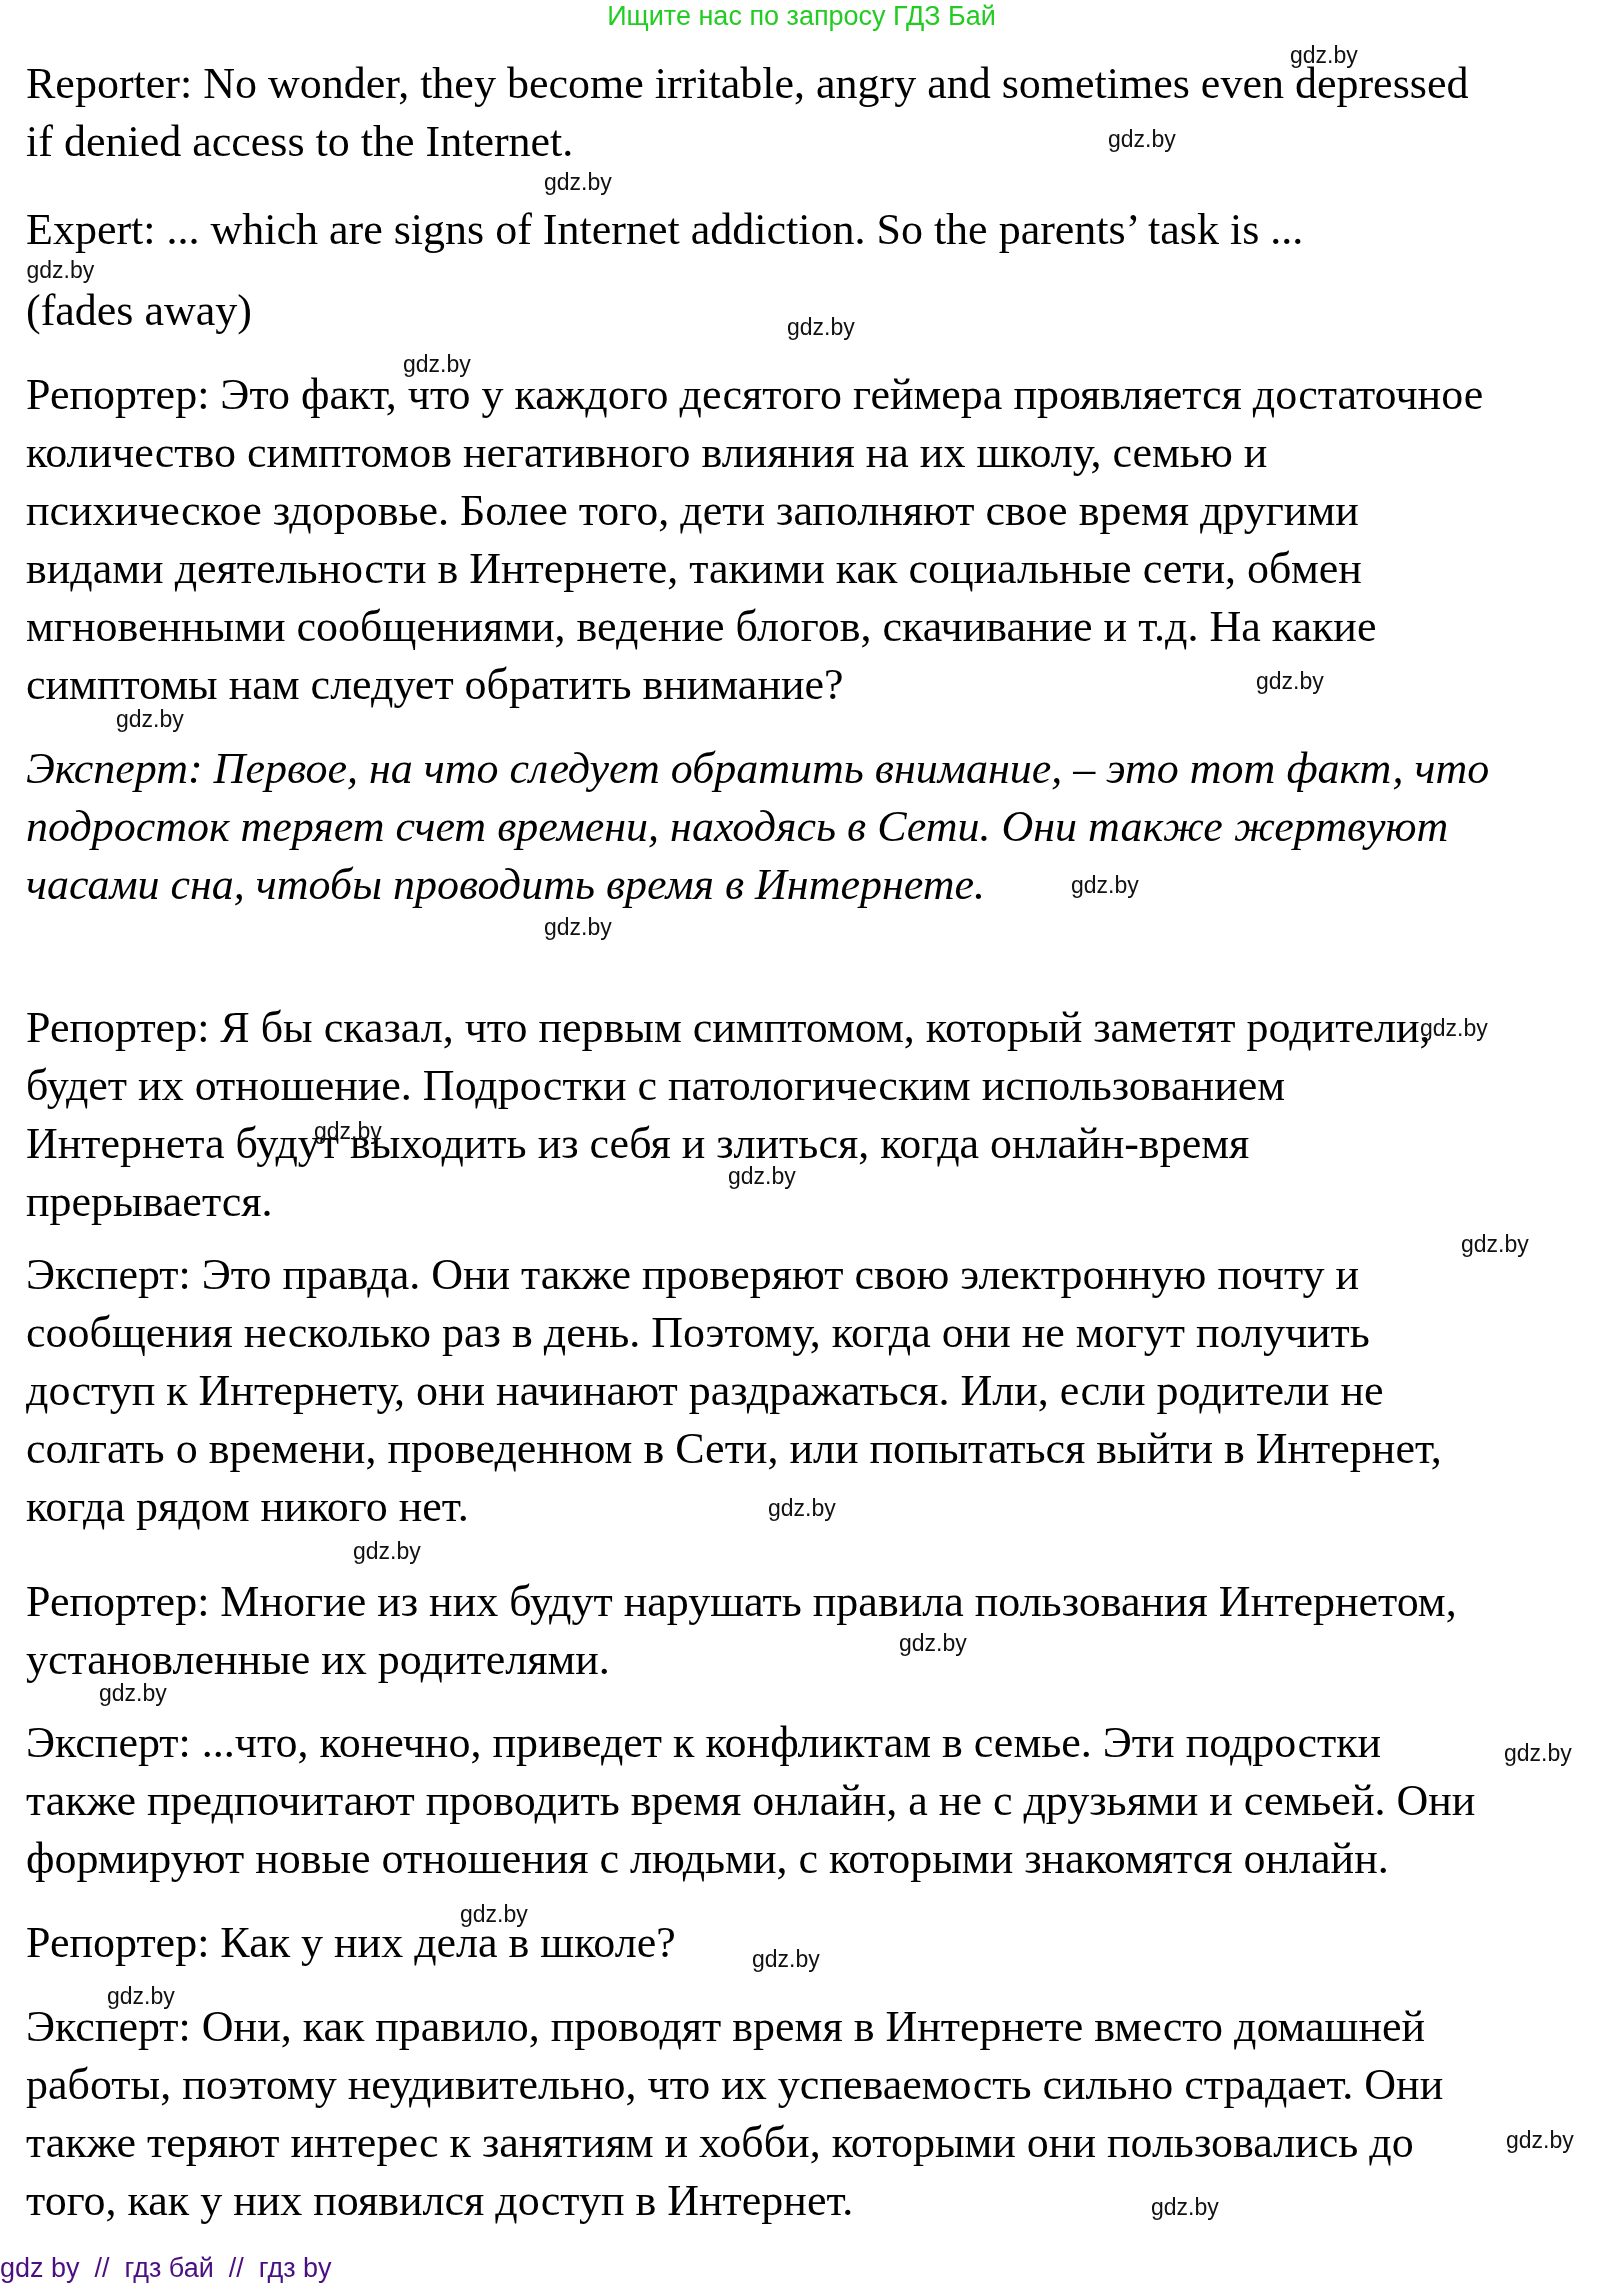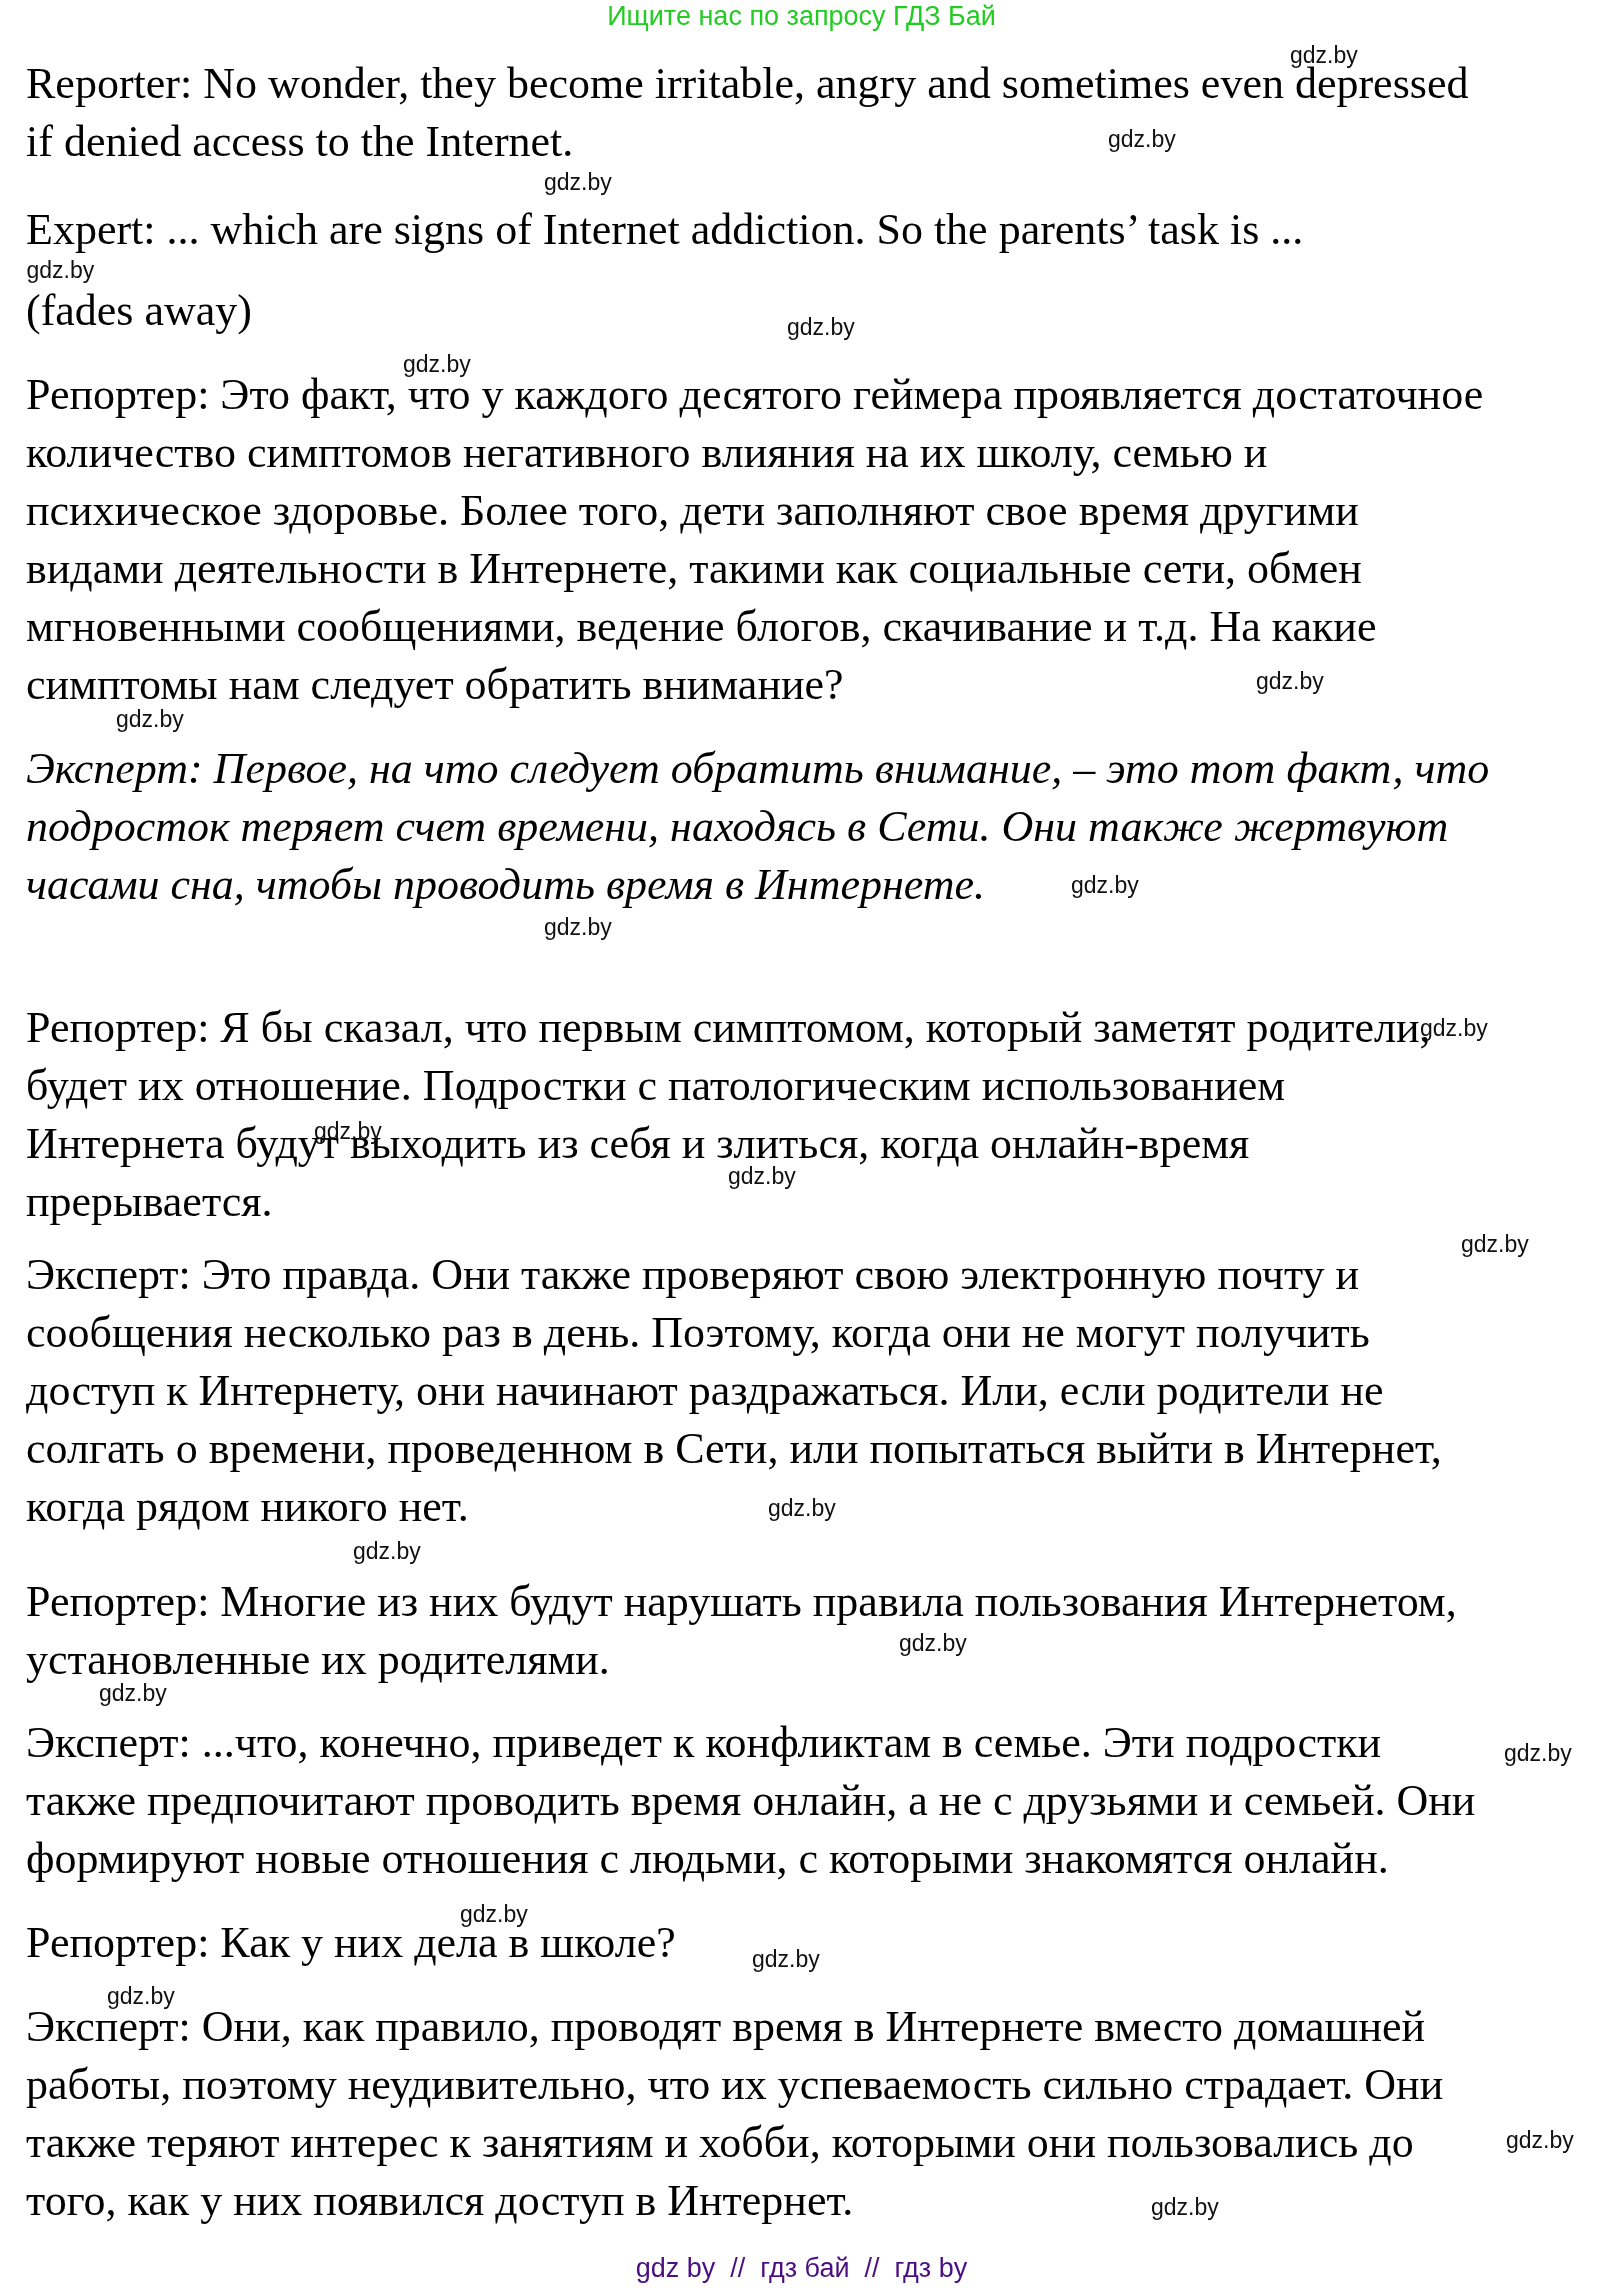--- a/index.html
+++ b/index.html
@@ -45,21 +45,21 @@
       font-size: 23px;
       line-height: 26px;
       color: #111111;
       white-space: nowrap;
     }
     .footer {
       position: absolute;
       left: 0;
       top: 2252px;
       width: 1603px;
-      text-align: center;
+      text-align: left;
       font-family: "Liberation Sans", "DejaVu Sans", sans-serif;
       font-size: 27px;
       line-height: 32px;
       color: #4b0f82;
       white-space: pre;
     }
   </style>
 </head>
 <body>
 

